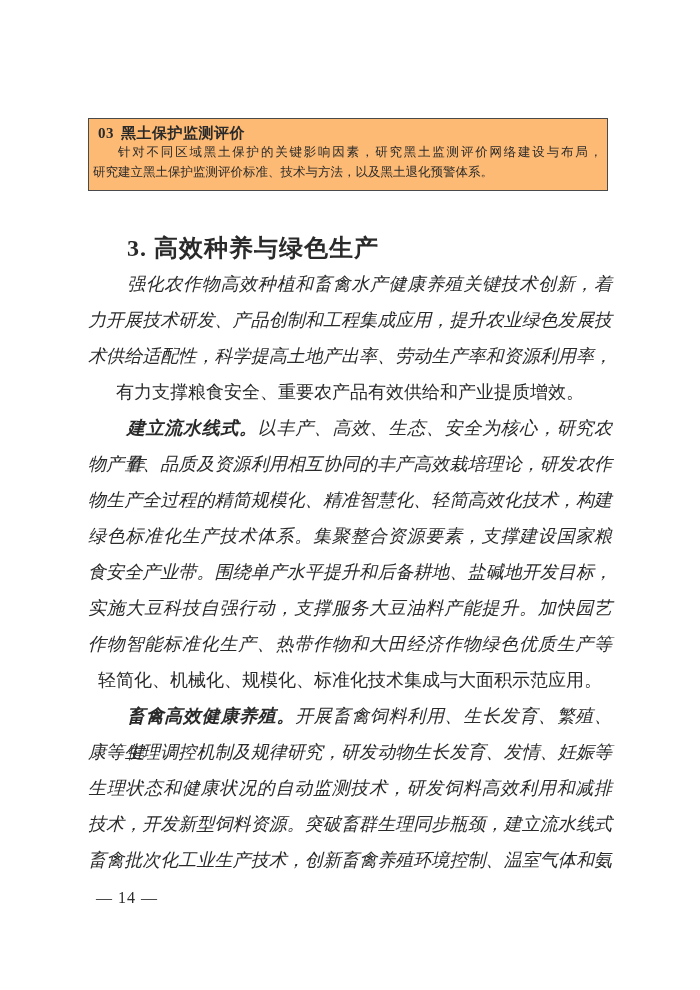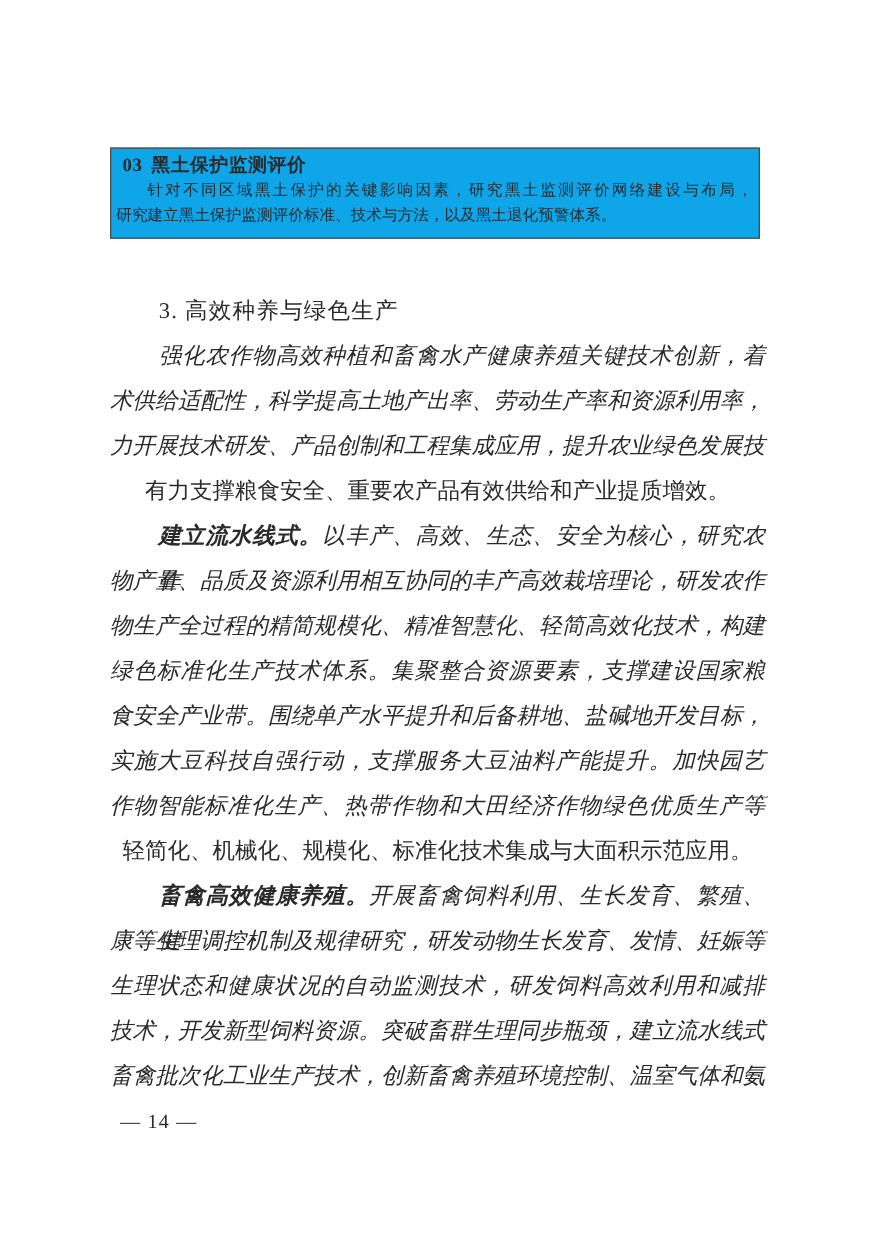--- a/index.html
+++ b/index.html
@@ -19,21 +19,21 @@
 
   
   .callout {
     position: absolute;
     left: 88px;
     top: 118px;
     width: 520px;
     box-sizing: border-box;
     border: 1.5px solid #4a4a4a;
     padding: 4px 5px 7px 4px;
-    background: #0ea5e9;
+    background: #fdba74;
   }
   .callout-title {
     font-size: 15px;
     font-weight: bold;
     line-height: 21px;
     padding-left: 5px;
     letter-spacing: 0.5px;
     white-space: nowrap;
   }
   .callout-title .num {
@@ -56,22 +56,22 @@
   
   .content {
     position: absolute;
     left: 88px;
     top: 230px;
     width: 524px;
   }
   .heading {
     height: 36px;
     line-height: 36px;
-    font-size: 18px;
-    font-weight: normal;
+    font-size: 24px;
+    font-weight: bold;
     padding-left: 39px;
     box-sizing: border-box;
     letter-spacing: 1px;
   }
   .line {
     height: 36px;
     line-height: 36px;
     font-size: 18px;
     box-sizing: border-box;
     text-align: center;
@@ -110,22 +110,22 @@
       <span class="num">03</span><span>黑土保护监测评价</span>
     </div>
     <div class="callout-line first">针对不同区域黑土保护的关键影响因素，研究黑土监测评价网络建设与布局，</div>
     <div class="callout-line">研究建立黑土保护监测评价标准、技术与方法，以及黑土退化预警体系。</div>
   </div>
 
   <div class="content">
     <div class="heading">3. 高效种养与绿色生产</div>
     <div id="paragraphs">
         <div class="line justify indent">强化农作物高效种植和畜禽水产健康养殖关键技术创新，着</div>
+        <div class="line justify">力开展技术研发、产品创制和工程集成应用，提升农业绿色发展技</div>
         <div class="line justify">术供给适配性，科学提高土地产出率、劳动生产率和资源利用率，</div>
-        <div class="line justify">力开展技术研发、产品创制和工程集成应用，提升农业绿色发展技</div>
         <div class="line">有力支撑粮食安全、重要农产品有效供给和产业提质增效。</div>
         <div class="line justify indent"><span class="lead">建立流水线式。</span>以丰产、高效、生态、安全为核心，研究农作</div>
         <div class="line justify">物产量、品质及资源利用相互协同的丰产高效栽培理论，研发农作</div>
         <div class="line justify">物生产全过程的精简规模化、精准智慧化、轻简高效化技术，构建</div>
         <div class="line justify">绿色标准化生产技术体系。集聚整合资源要素，支撑建设国家粮</div>
         <div class="line justify">食安全产业带。围绕单产水平提升和后备耕地、盐碱地开发目标，</div>
         <div class="line justify">实施大豆科技自强行动，支撑服务大豆油料产能提升。加快园艺</div>
         <div class="line justify">作物智能标准化生产、热带作物和大田经济作物绿色优质生产等</div>
         <div class="line">轻简化、机械化、规模化、标准化技术集成与大面积示范应用。</div>
         <div class="line justify indent"><span class="lead">畜禽高效健康养殖。</span>开展畜禽饲料利用、生长发育、繁殖、健</div>

